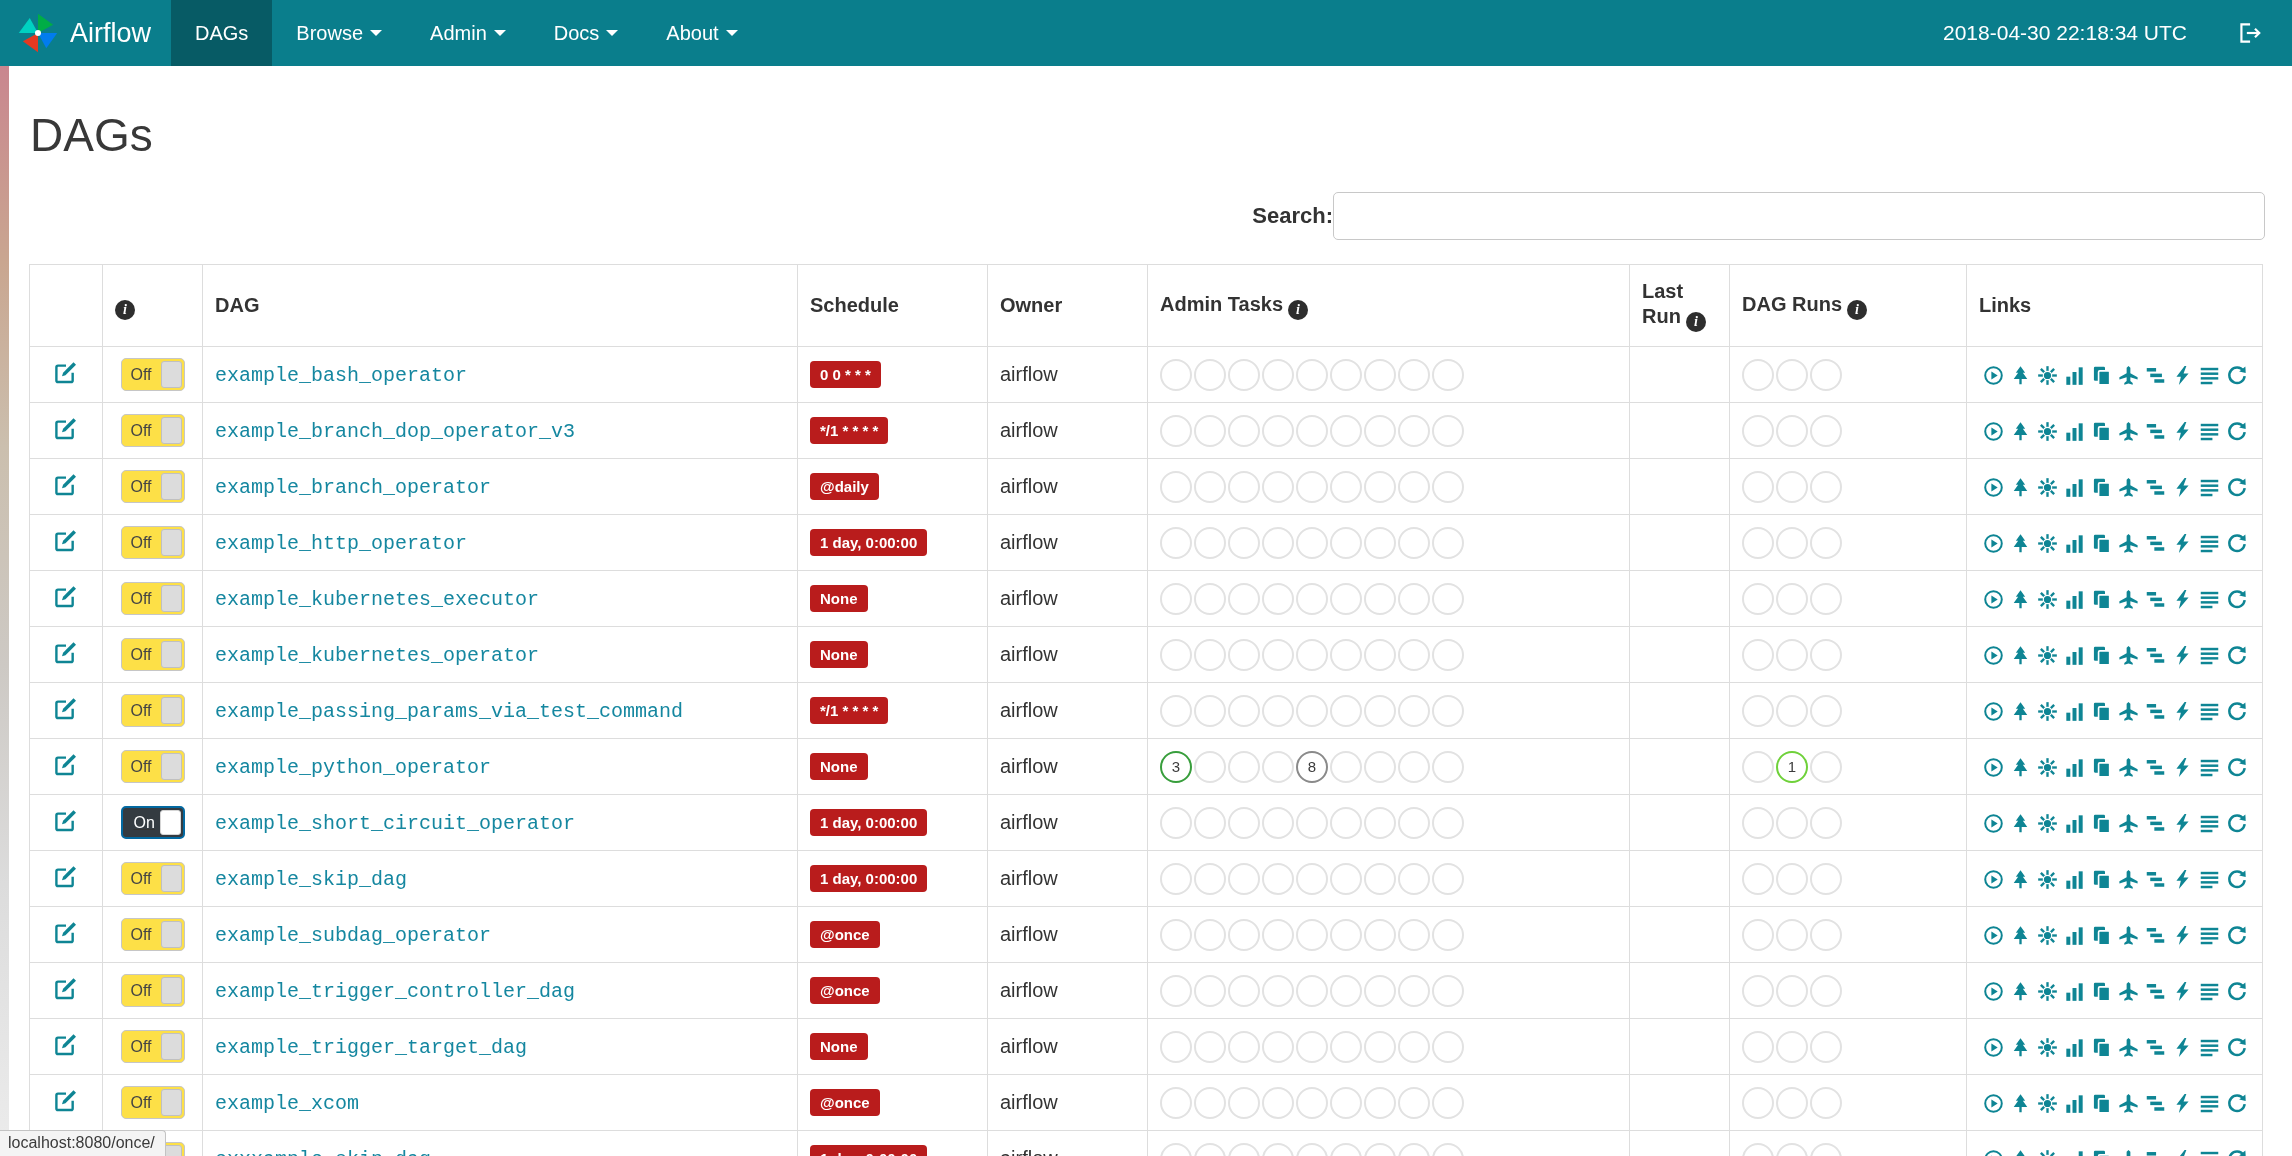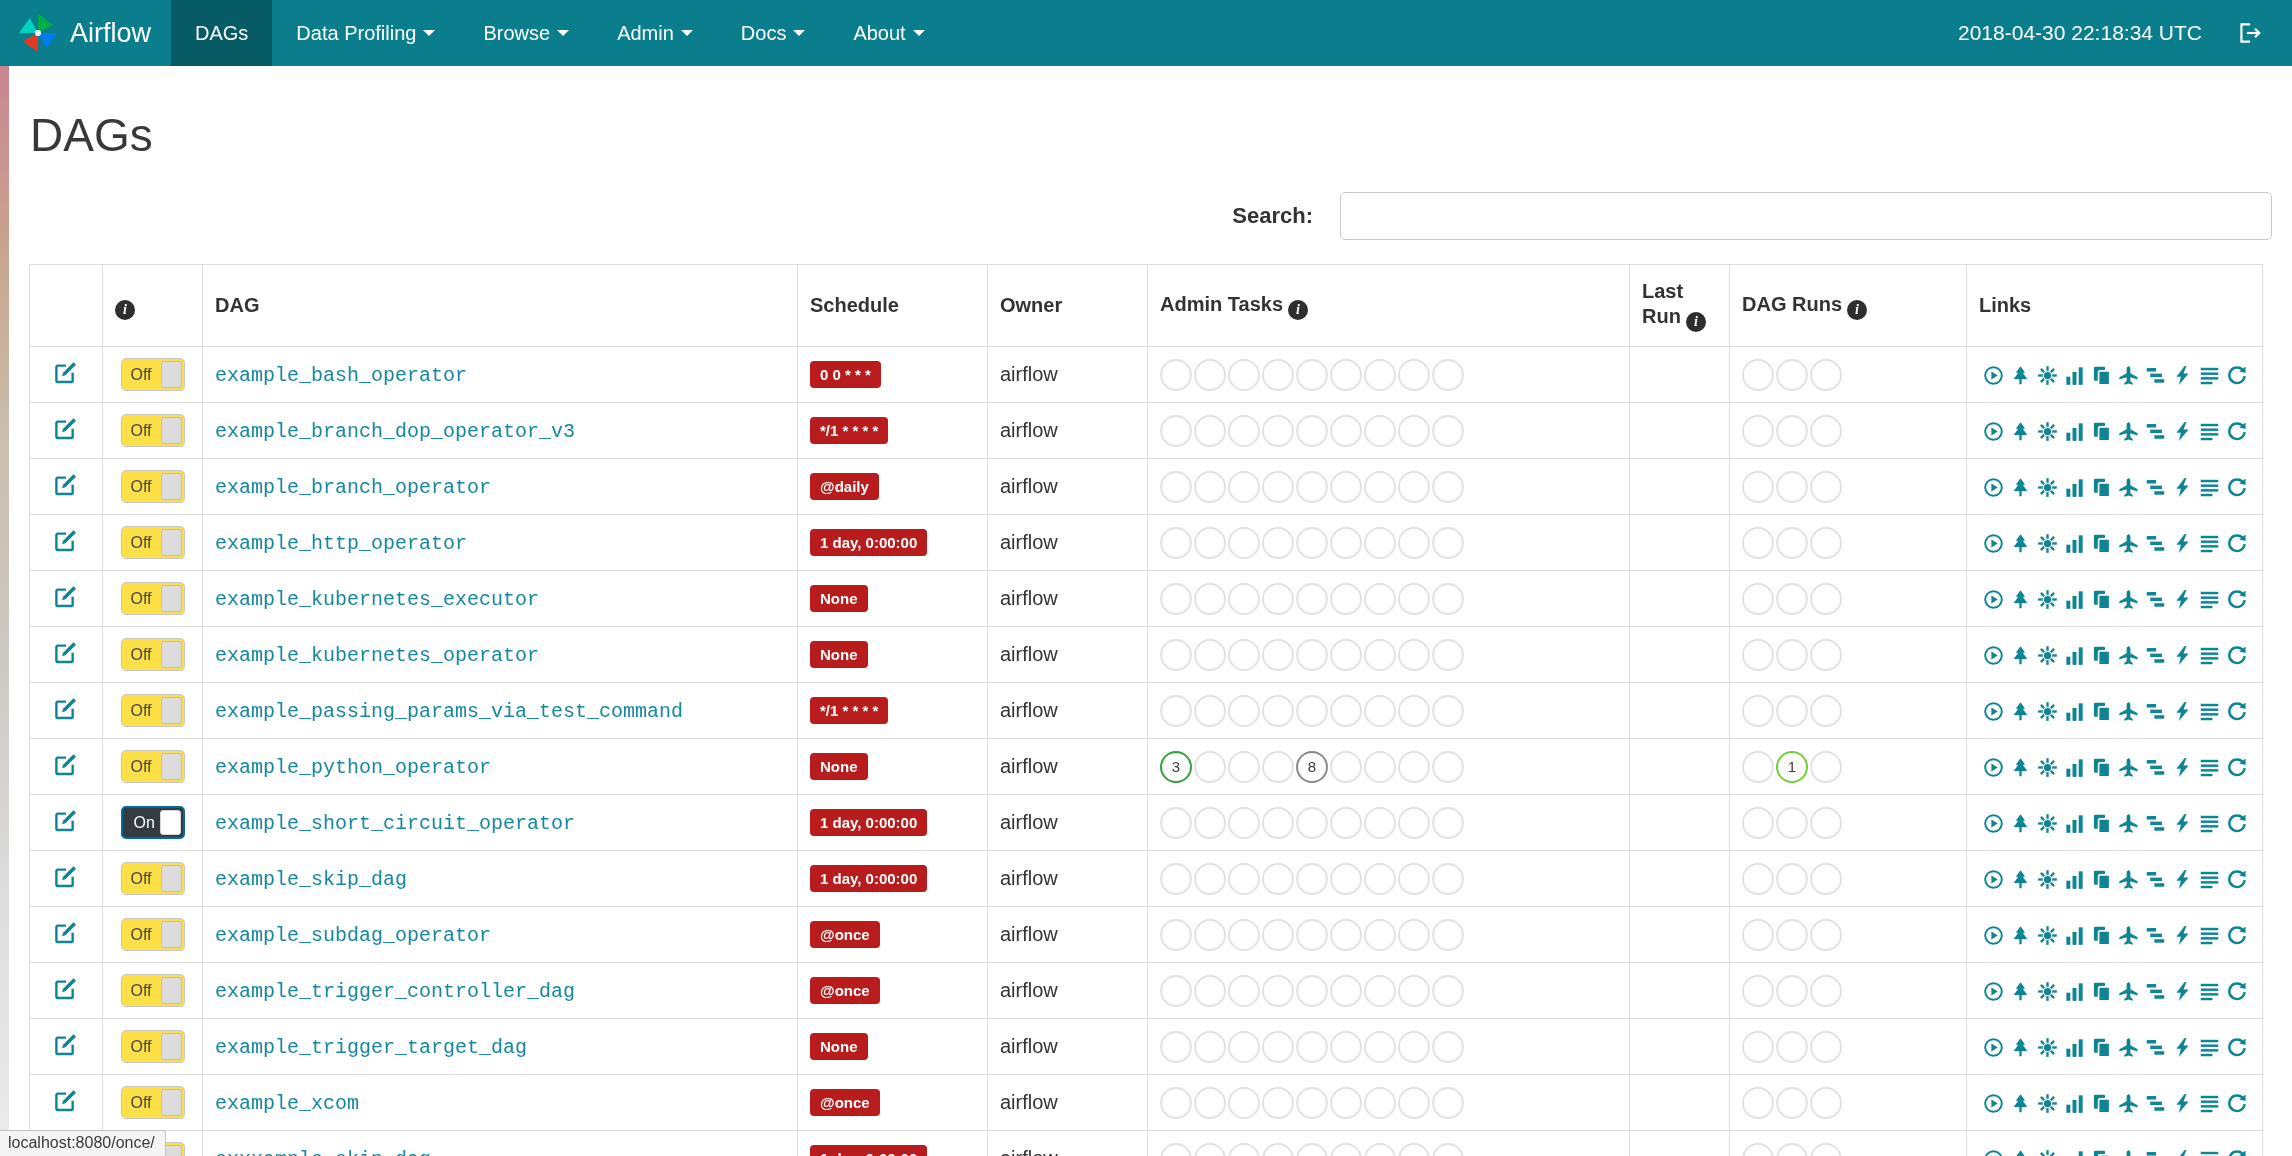--- a/index.html
+++ b/index.html
@@ -34,33 +34,33 @@
     display: flex; align-items: center; padding: 0 24px;
     font-size: 20px; color: #fff; cursor: pointer; white-space: nowrap;
   }
   .nav-item.active { background: rgba(0,0,0,0.28); }
   .caret {
     display: inline-block; margin-left: 7px;
     border-left: 6px solid transparent; border-right: 6px solid transparent;
     border-top: 6px solid #ffffff;
   }
   .nav-right {
-    margin-left: auto; display: flex; align-items: center; gap: 34px;
+    margin-left: auto; display: flex; align-items: center; gap: 49px;
     padding-right: 30px; font-size: 21px;
   }
   .logout-icon { width: 26px; height: 26px; display: inline-block; cursor: pointer; }
 
   
   .page-title {
     margin: 42px 0 0 30px; font-size: 46px; font-weight: 500; color: #383838;
     position: relative; z-index: 1;
   }
   .search-row {
     display: flex; justify-content: flex-end; align-items: center;
-    margin: 30px 20px 0 29px; gap: 27px; position: relative; z-index: 1;
+    margin: 30px 27px 0 29px; gap: 0; position: relative; z-index: 1;
   }
   .search-label { font-size: 22px; font-weight: bold; color: #333; }
   .search-input {
     width: 932px; height: 48px; border: 1px solid #c8c8c8; border-radius: 5px;
     font-size: 20px; padding: 0 14px; outline: none; color: #333;
     font-family: "Liberation Sans", sans-serif;
   }
 
   
   table.dags {
@@ -153,24 +153,20 @@
         <path d="M16 16 L16 30 L5 22 Z" fill="#e43921"></path>
         <path d="M16 16 L2 16 L10 5 Z" fill="#00d1c1"></path>
         <circle cx="16" cy="16" r="2.2" fill="#ffffff"></circle>
       </svg>
     </span>
     <span>Airflow</span>
   </a>
   <div class="nav-menu">
       <div class="nav-item active">
         <span>DAGs</span>
-      </div>
-      <div class="nav-item">
-        <span>Data Profiling</span>
-        <span class="caret"></span>
       </div>
       <div class="nav-item">
         <span>Browse</span>
         <span class="caret"></span>
       </div>
       <div class="nav-item">
         <span>Admin</span>
         <span class="caret"></span>
       </div>
       <div class="nav-item">

